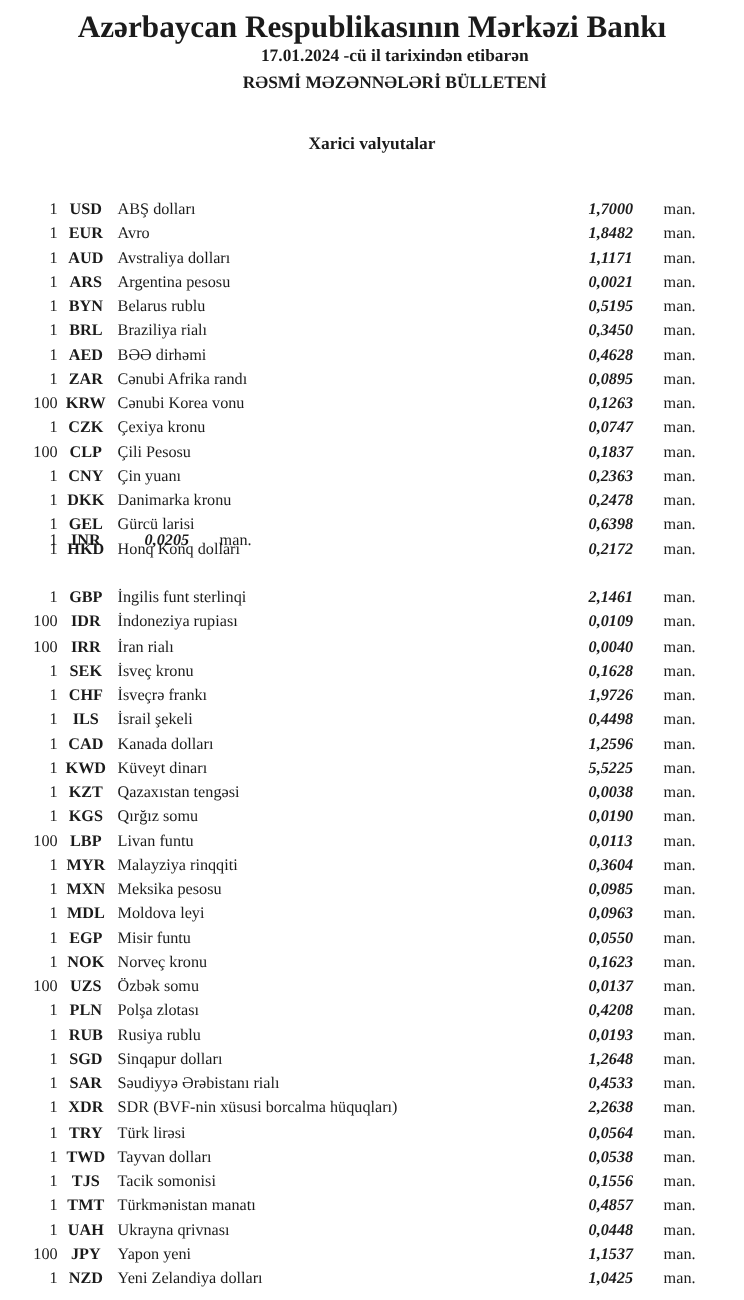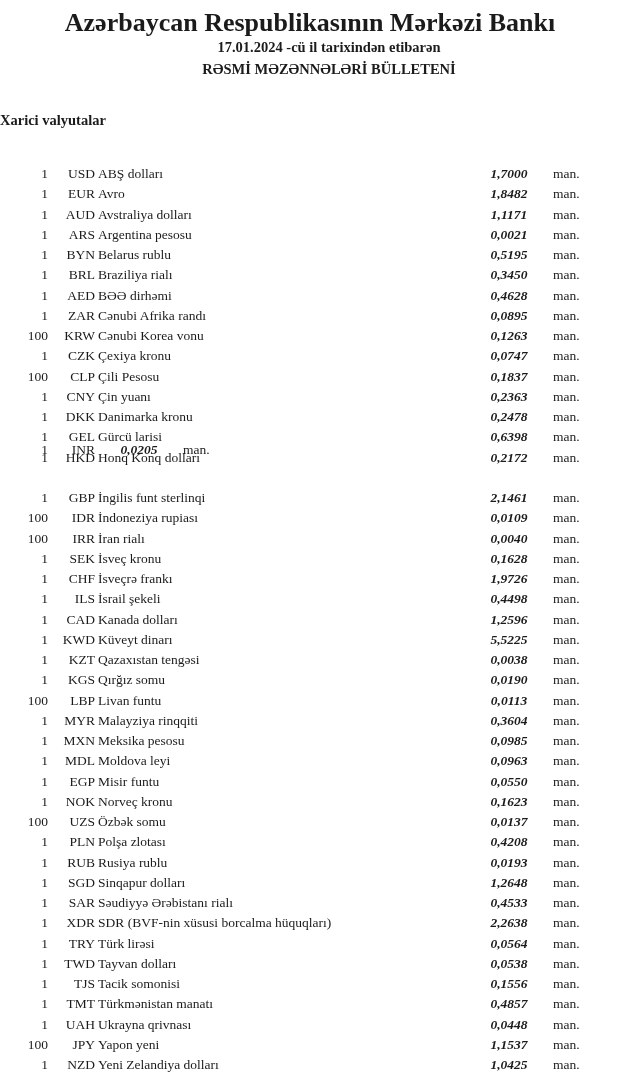--- a/index.html
+++ b/index.html
@@ -10,39 +10,39 @@
     overflow: hidden;
   }
   body {
     font-family: "Liberation Serif", "DejaVu Serif", serif;
     color: #1b1b1b;
   }
   .header { text-align: center; padding-top: 9px; }
   .bank-title { font-size: 26px; font-weight: bold; line-height: 27px; }
   .hline { font-size: 14.5px; font-weight: bold; line-height: 22px; padding-left: 38px; }
   .section-title {
-    text-align: left;
+    text-align: center;
     font-size: 14.5px;
     font-weight: bold;
     line-height: 20px;
     margin-top: 30px;
   }
   .rates { margin-top: 6px; }
   .row {
     display: flex;
     align-items: baseline;
     height: 20.25px;
     line-height: 20.25px;
     padding-left: 19px;
     padding-right: 33px;
     font-size: 13.5px;
     white-space: nowrap;
   }
   .qty  { width: 29px; text-align: right; }
-  .code { width: 47px; text-align: right; }
+  .code { width: 47px; text-align: center; font-weight: bold; }
   .name { flex: 1; padding-left: 3px; overflow: hidden; margin-top: 28px; }
   .rate { width: 88px; text-align: center; font-weight: bold; font-style: italic; }
   .man  { width: 34px; margin-left: 0; text-align: left; }
 </style>
 </head>
 <body>
 
 <div class="header">
   <div class="bank-title">Azərbaycan Respublikasının Mərkəzi Bankı</div>
   <div class="hline">17.01.2024 -cü il tarixindən etibarən</div>

